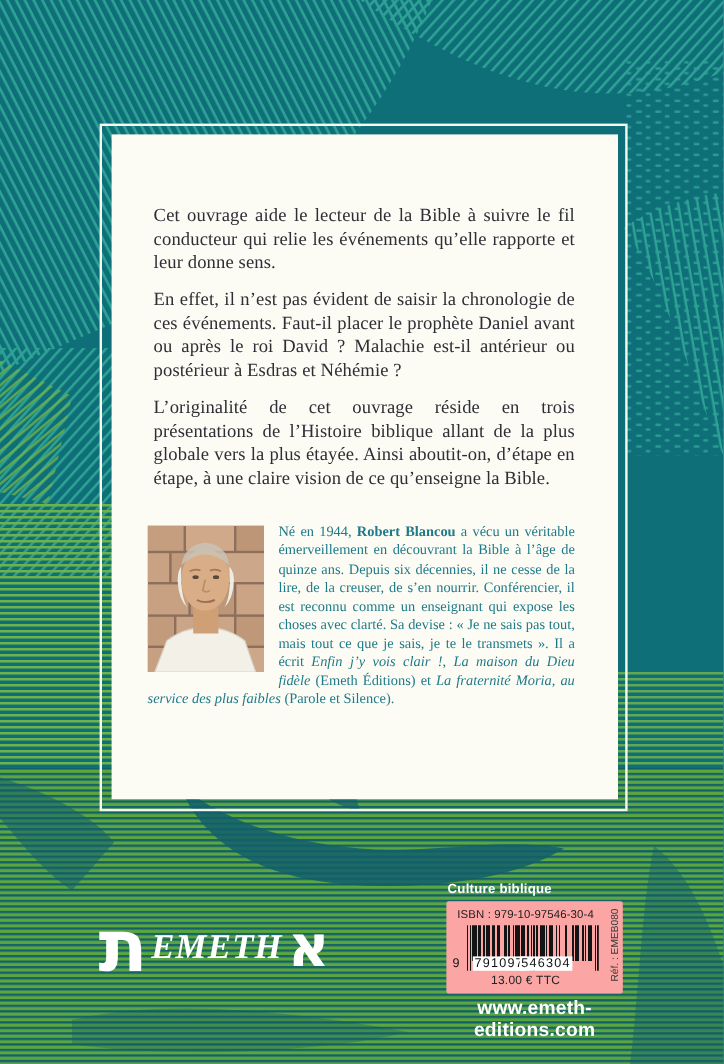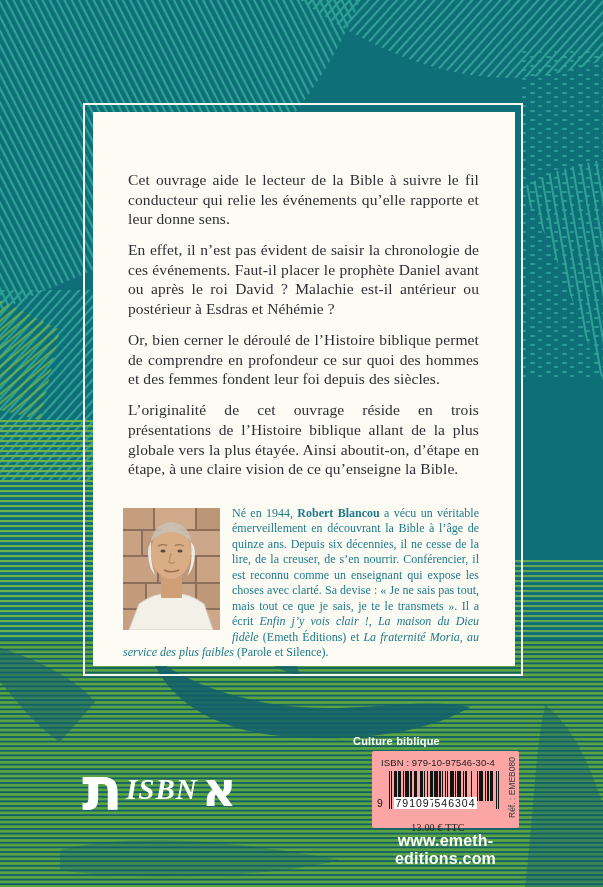--- a/index.html
+++ b/index.html
@@ -30,36 +30,36 @@
   .logo{position:absolute;left:82px;top:764px;display:flex;align-items:center;
     color:var(--white-ink);}
   .logo .heb{font-family:"DejaVu Sans",sans-serif;font-weight:bold;line-height:.85;}
   .logo .tav{font-size:60px;}
   .logo .aleph{font-size:48px;margin-left:3px;}
   .logo .names{display:flex;flex-direction:column;margin:0 1px 0 3px;
     font-family:"Liberation Serif",serif;font-style:italic;font-weight:bold;}
   .logo .l1{font-size:29px;line-height:.95;letter-spacing:1px;}
   .logo .l2{font-size:26px;line-height:1;margin-left:6px;letter-spacing:.5px;}
 
-  .category{position:absolute;left:353px;top:735px;color:var(--white-ink);
+  .category{position:absolute;left:373px;top:735px;color:var(--white-ink);
     font-family:"Liberation Sans",sans-serif;font-weight:bold;font-size:11px;letter-spacing:.2px;}
   .barcode-box{position:absolute;left:372px;top:751px;width:147px;height:77px;
     background:#fca5a5;border-radius:2px;padding:6px 0 0 5px;}
   .isbn{font-family:"Liberation Sans",sans-serif;font-size:9.5px;color:#1c1c1c;
     width:122px;text-align:center;letter-spacing:.1px;}
   .barcode{position:relative;width:122px;height:40px;margin-top:3px;}
   .barcode svg{position:absolute;left:12px;top:0;width:110px;height:38px;fill:#141414;}
   .bc-digits{position:absolute;left:0;top:26px;width:122px;height:13px;
     font-family:"Liberation Sans",sans-serif;font-size:10.5px;color:#111;}
   .bc-digits span{position:absolute;top:0;}
   .bc-9{left:0;width:11px;text-align:left;}
   .bc-g1{left:17px;width:44px;text-align:center;background:#fff;letter-spacing:1px;}
   .bc-g2{left:56px;width:44px;text-align:center;background:#fff;letter-spacing:1px;}
-  .price{width:122px;text-align:center;font-family:Liberation Serif, serif;
-    font-size:10px;color:#222;margin-top:11px;letter-spacing:.2px;}
+  .price{width:122px;text-align:center;font-family:Liberation Sans, sans-serif;
+    font-size:10px;color:#222;margin-top:1px;letter-spacing:.2px;}
   .ref{position:absolute;right:2px;top:4px;height:66px;writing-mode:vertical-rl;
     transform:rotate(180deg);font-family:"Liberation Sans",sans-serif;font-size:8.5px;
     color:#3a3a3a;text-align:center;}
   .website{position:absolute;left:372px;top:832px;width:147px;text-align:center;
     color:var(--white-ink);font-family:"Liberation Sans",sans-serif;font-weight:bold;
     font-size:16px;letter-spacing:.2px;}
 </style>
 </head>
 <body>
 
@@ -107,21 +107,20 @@
     <path d="M0,648 C40,660 80,682 95,702 L60,742 C30,722 10,692 0,682 Z" class="fillTealDark" opacity="0.55"></path>
     <path d="M545,705 C572,725 590,765 603,805 V887 H525 C533,822 535,752 545,705 Z" class="fillTealDark" opacity="0.45"></path>
     <path d="M60,850 C140,830 260,845 340,860 C260,880 120,880 60,870 Z" class="fillTealDark" opacity="0.35"></path>
   </svg>
 
   <div class="card-frame"></div>
 
   <div class="card">
     <p class="syn">Cet ouvrage aide le lecteur de la Bible à suivre le fil conducteur qui relie les événements qu’elle rapporte et leur donne sens.</p>
     <p class="syn">En effet, il n’est pas évident de saisir la chronologie de ces événements. Faut-il placer le prophète Daniel avant ou après le roi David ? Malachie est-il antérieur ou postérieur à Esdras et Néhémie ?</p>
-    <p class="syn">Or, bien cerner le déroulé de l’Histoire biblique permet de comprendre en profondeur ce sur quoi des hommes et des femmes fondent leur foi depuis des siècles.</p>
     <p class="syn">L’originalité de cet ouvrage réside en trois présentations de l’Histoire biblique allant de la plus globale vers la plus étayée. Ainsi aboutit-on, d’étape en étape, à une claire vision de ce qu’enseigne la Bible.</p>
 
     <div class="bio">
       
       <svg class="photo" viewBox="0 0 97 122" aria-hidden="true">
         <rect width="97" height="122" fill="#8d6f5c"></rect>
         <g>
           <rect x="0" y="0" width="30" height="21" fill="#c49e7f"></rect>
           <rect x="32" y="0" width="40" height="21" fill="#cfa98a"></rect>
           <rect x="74" y="0" width="23" height="21" fill="#bd9677"></rect>
@@ -150,21 +149,21 @@
         <path d="M48,45 L46,54 Q48.5,56.5 52,54" stroke="#bb8d64" stroke-width="1.4" fill="none"></path>
         <path d="M41,62 Q48,65.5 56,62" stroke="#a06c50" stroke-width="1.6" fill="none"></path>
       </svg>
       <span>Né en 1944, </span><span class="b">Robert Blancou</span><span> a vécu un véritable émerveillement en découvrant la Bible à l’âge de quinze ans. Depuis six décennies, il ne cesse de la lire, de la creuser, de s’en nourrir. Conférencier, il est reconnu comme un enseignant qui expose les choses avec clarté. Sa devise : « Je ne sais pas tout, mais tout ce que je sais, je te le transmets ». Il a écrit </span><span class="i">Enfin j’y vois clair !</span><span>, </span><span class="i">La maison du Dieu fidèle</span><span> (Emeth Éditions) et </span><span class="i">La fraternité Moria, au service des plus faibles</span><span> (Parole et Silence).</span>
     </div>
   </div>
 
   <div class="logo">
     <span class="heb tav">ת</span>
     <span class="names">
-      <span class="l1">ISBN</span>
+      <span class="l1">EMETH</span>
     </span>
     <span class="heb aleph">א</span>
   </div>
 
   <div class="category">Culture biblique</div>
 
   <div class="barcode-box">
     <div class="isbn">ISBN : 979-10-97546-30-4</div>
     <div class="barcode">
       <svg id="barcode-svg" viewBox="0 0 95 38" preserveAspectRatio="none" shape-rendering="crispEdges">

